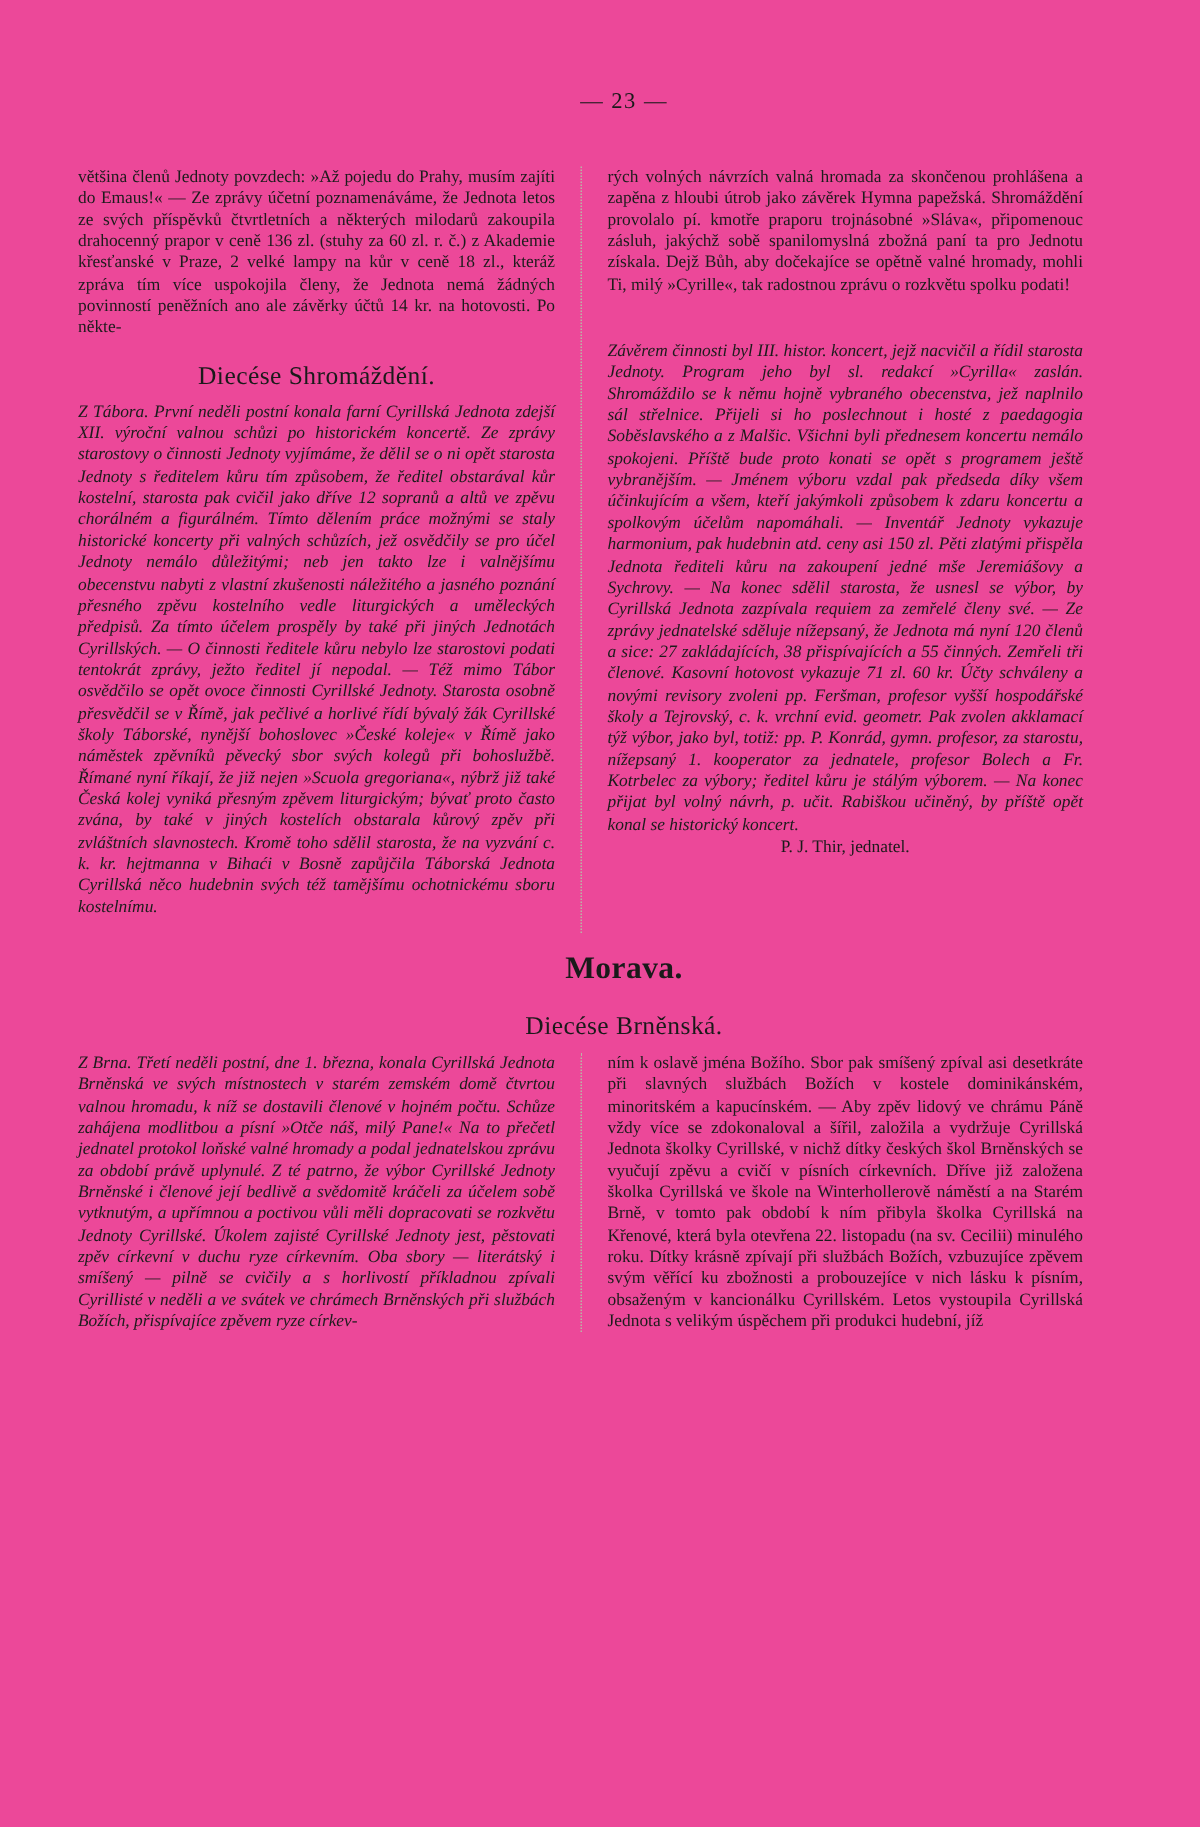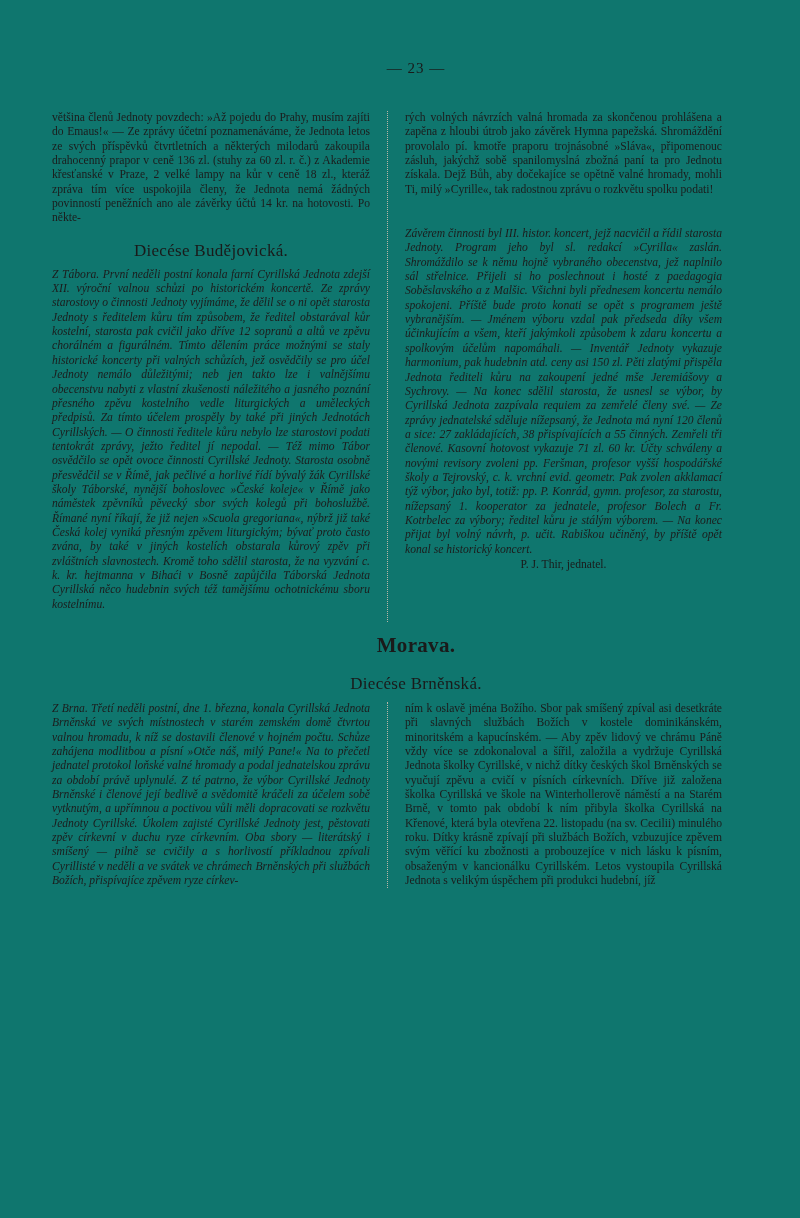--- a/index.html
+++ b/index.html
@@ -11,21 +11,21 @@
     width: 800px;
     height: 1218px;
     font-family: "Liberation Serif", serif;
     color: #1a1a1a;
     overflow: hidden;
   }
   .page {
     position: relative;
     width: 800px;
     height: 1218px;
-    background: #0f766e;
+    background: #ec4899;
     box-sizing: border-box;
     padding: 60px 20px 30px 52px;
   }
   .page-number {
     text-align: center;
     font-size: 15px;
     letter-spacing: 1px;
     margin: 0 0 34px 0;
     color: #1a1a1a;
     font-family: "Liberation Serif", serif;
@@ -84,21 +84,21 @@
 
   <div class="page-number">— 23 —</div>
 
   <div class="columns">
 
     <div class="col left">
       <p class="t">většina členů Jednoty povzdech: »Až pojedu do Prahy, musím zajíti do Emaus!« — Ze zprávy účetní poznamenáváme, že Jednota letos ze svých příspěvků čtvrtletních a některých milodarů zakoupila drahocenný prapor v ceně 136 zl. (stuhy za 60 zl. r. č.) z Akademie křesťanské v Praze, 2 velké lampy na kůr v ceně 18 zl., kteráž zpráva tím více uspokojila členy, že Jednota nemá žádných povinností peněžních ano ale závěrky účtů 14 kr. na hotovosti. Po někte-</p>
 
       <div class="spacer6"></div>
 
-      <div class="sechead">Diecése Budějovická.</div>
+      <div class="sechead">Diecése Shromáždění.</div>
 
       <p class="t indent">Z Tábora. První neděli postní konala farní Cyrillská Jednota zdejší XII. výroční valnou schůzi po historickém koncertě. Ze zprávy starostovy o činnosti Jednoty vyjímáme, že dělil se o ni opět starosta Jednoty s ředitelem kůru tím způsobem, že ředitel obstarával kůr kostelní, starosta pak cvičil jako dříve 12 sopranů a altů ve zpěvu chorálném a figurálném. Tímto dělením práce možnými se staly historické koncerty při valných schůzích, jež osvědčily se pro účel Jednoty nemálo důležitými; neb jen takto lze i valnějšímu obecenstvu nabyti z vlastní zkušenosti náležitého a jasného poznání přesného zpěvu kostelního vedle liturgických a uměleckých předpisů. Za tímto účelem prospěly by také při jiných Jednotách Cyrillských. — O činnosti ředitele kůru nebylo lze starostovi podati tentokrát zprávy, ježto ředitel jí nepodal. — Též mimo Tábor osvědčilo se opět ovoce činnosti Cyrillské Jednoty. Starosta osobně přesvědčil se v Římě, jak pečlivé a horlivé řídí bývalý žák Cyrillské školy Táborské, nynější bohoslovec »České koleje« v Římě jako náměstek zpěvníků pěvecký sbor svých kolegů při bohoslužbě. Římané nyní říkají, že již nejen »Scuola gregoriana«, nýbrž již také Česká kolej vyniká přesným zpěvem liturgickým; bývať proto často zvána, by také v jiných kostelích obstarala kůrový zpěv při zvláštních slavnostech. Kromě toho sdělil starosta, že na vyzvání c. k. kr. hejtmanna v Bihaći v Bosně zapůjčila Táborská Jednota Cyrillská něco hudebnin svých též tamějšímu ochotnickému sboru kostelnímu.</p>
 
       <div class="spacer10"></div>
     </div>
 
     <div class="col right">
       <p class="t">rých volných návrzích valná hromada za skončenou prohlášena a zapěna z hloubi útrob jako závěrek Hymna papežská. Shromáždění provolalo pí. kmotře praporu trojnásobné »Sláva«, připomenouc zásluh, jakýchž sobě spanilomyslná zbožná paní ta pro Jednotu získala. Dejž Bůh, aby dočekajíce se opětně valné hromady, mohli Ti, milý »Cyrille«, tak radostnou zprávu o rozkvětu spolku podati!</p>
 
       <div class="spacer6"></div>

